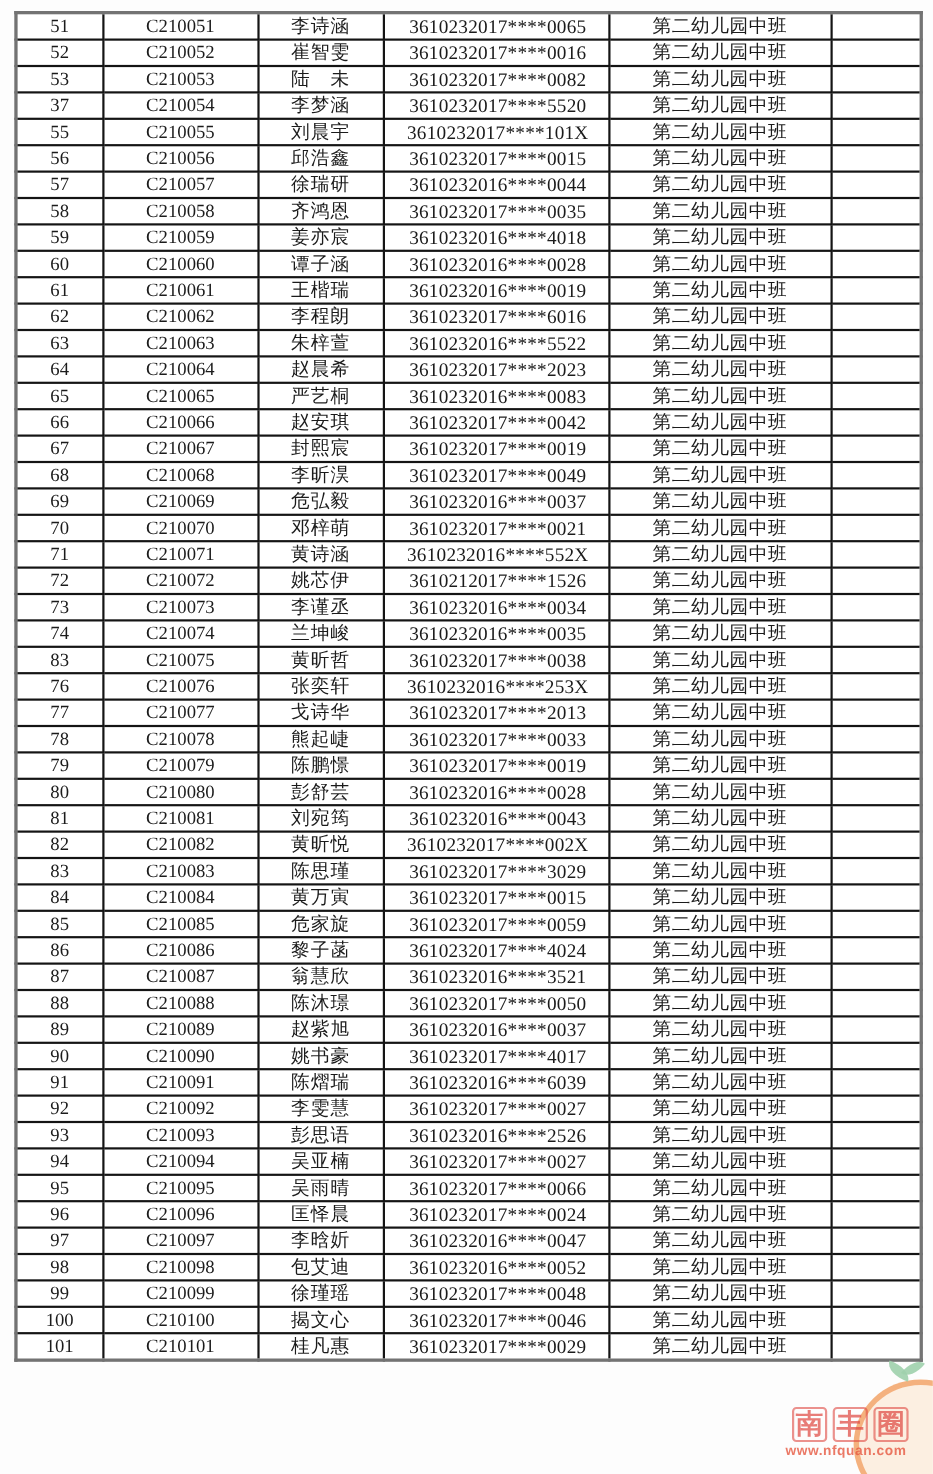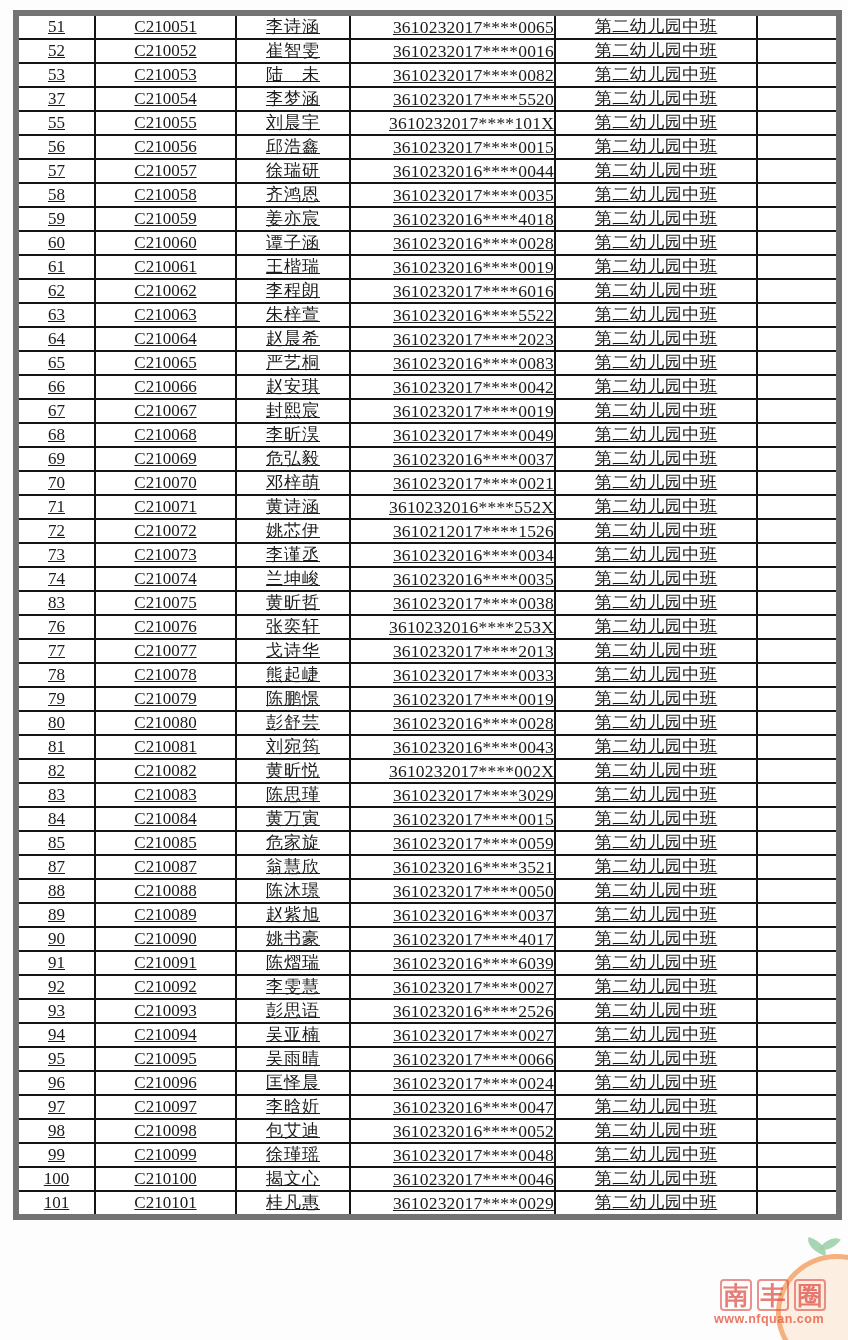--- a/index.html
+++ b/index.html
@@ -21,23 +21,23 @@
   table.roster td{
     border:2px solid #141414;
     height:22px;
     padding:0;
     font-size:17px;
     line-height:22px;
     text-align:center;
     white-space:nowrap;
     overflow:hidden;
   }
-  table.roster{border:6px solid #737373;text-decoration:underline;}
+  table.roster{border:3px solid #737373;}
   table.roster td.c-id{
-    text-align:right;
+    text-align:center;
     padding-left:3px;
     font-size:17.5px;
     letter-spacing:0.2px;
   }
   table.roster td.c-name{letter-spacing:1px;}
   table.roster td.c-class{letter-spacing:0.5px;}
   col.w-no{width:79px;}
   col.w-code{width:141px;}
   col.w-name{width:114px;}
   col.w-id{width:205px;}
@@ -377,20 +377,28 @@
         </tr>
         <tr>
           <td class="c-no">85</td>
           <td class="c-code">C210085</td>
           <td class="c-name">危家旋</td>
           <td class="c-id">3610232017****0059</td>
           <td class="c-class">第二幼儿园中班</td>
           <td class="c-blank"></td>
         </tr>
         <tr>
+          <td class="c-no">86</td>
+          <td class="c-code">C210086</td>
+          <td class="c-name">黎子菡</td>
+          <td class="c-id">3610232017****4024</td>
+          <td class="c-class">第二幼儿园中班</td>
+          <td class="c-blank"></td>
+        </tr>
+        <tr>
           <td class="c-no">87</td>
           <td class="c-code">C210087</td>
           <td class="c-name">翁慧欣</td>
           <td class="c-id">3610232016****3521</td>
           <td class="c-class">第二幼儿园中班</td>
           <td class="c-blank"></td>
         </tr>
         <tr>
           <td class="c-no">88</td>
           <td class="c-code">C210088</td>

